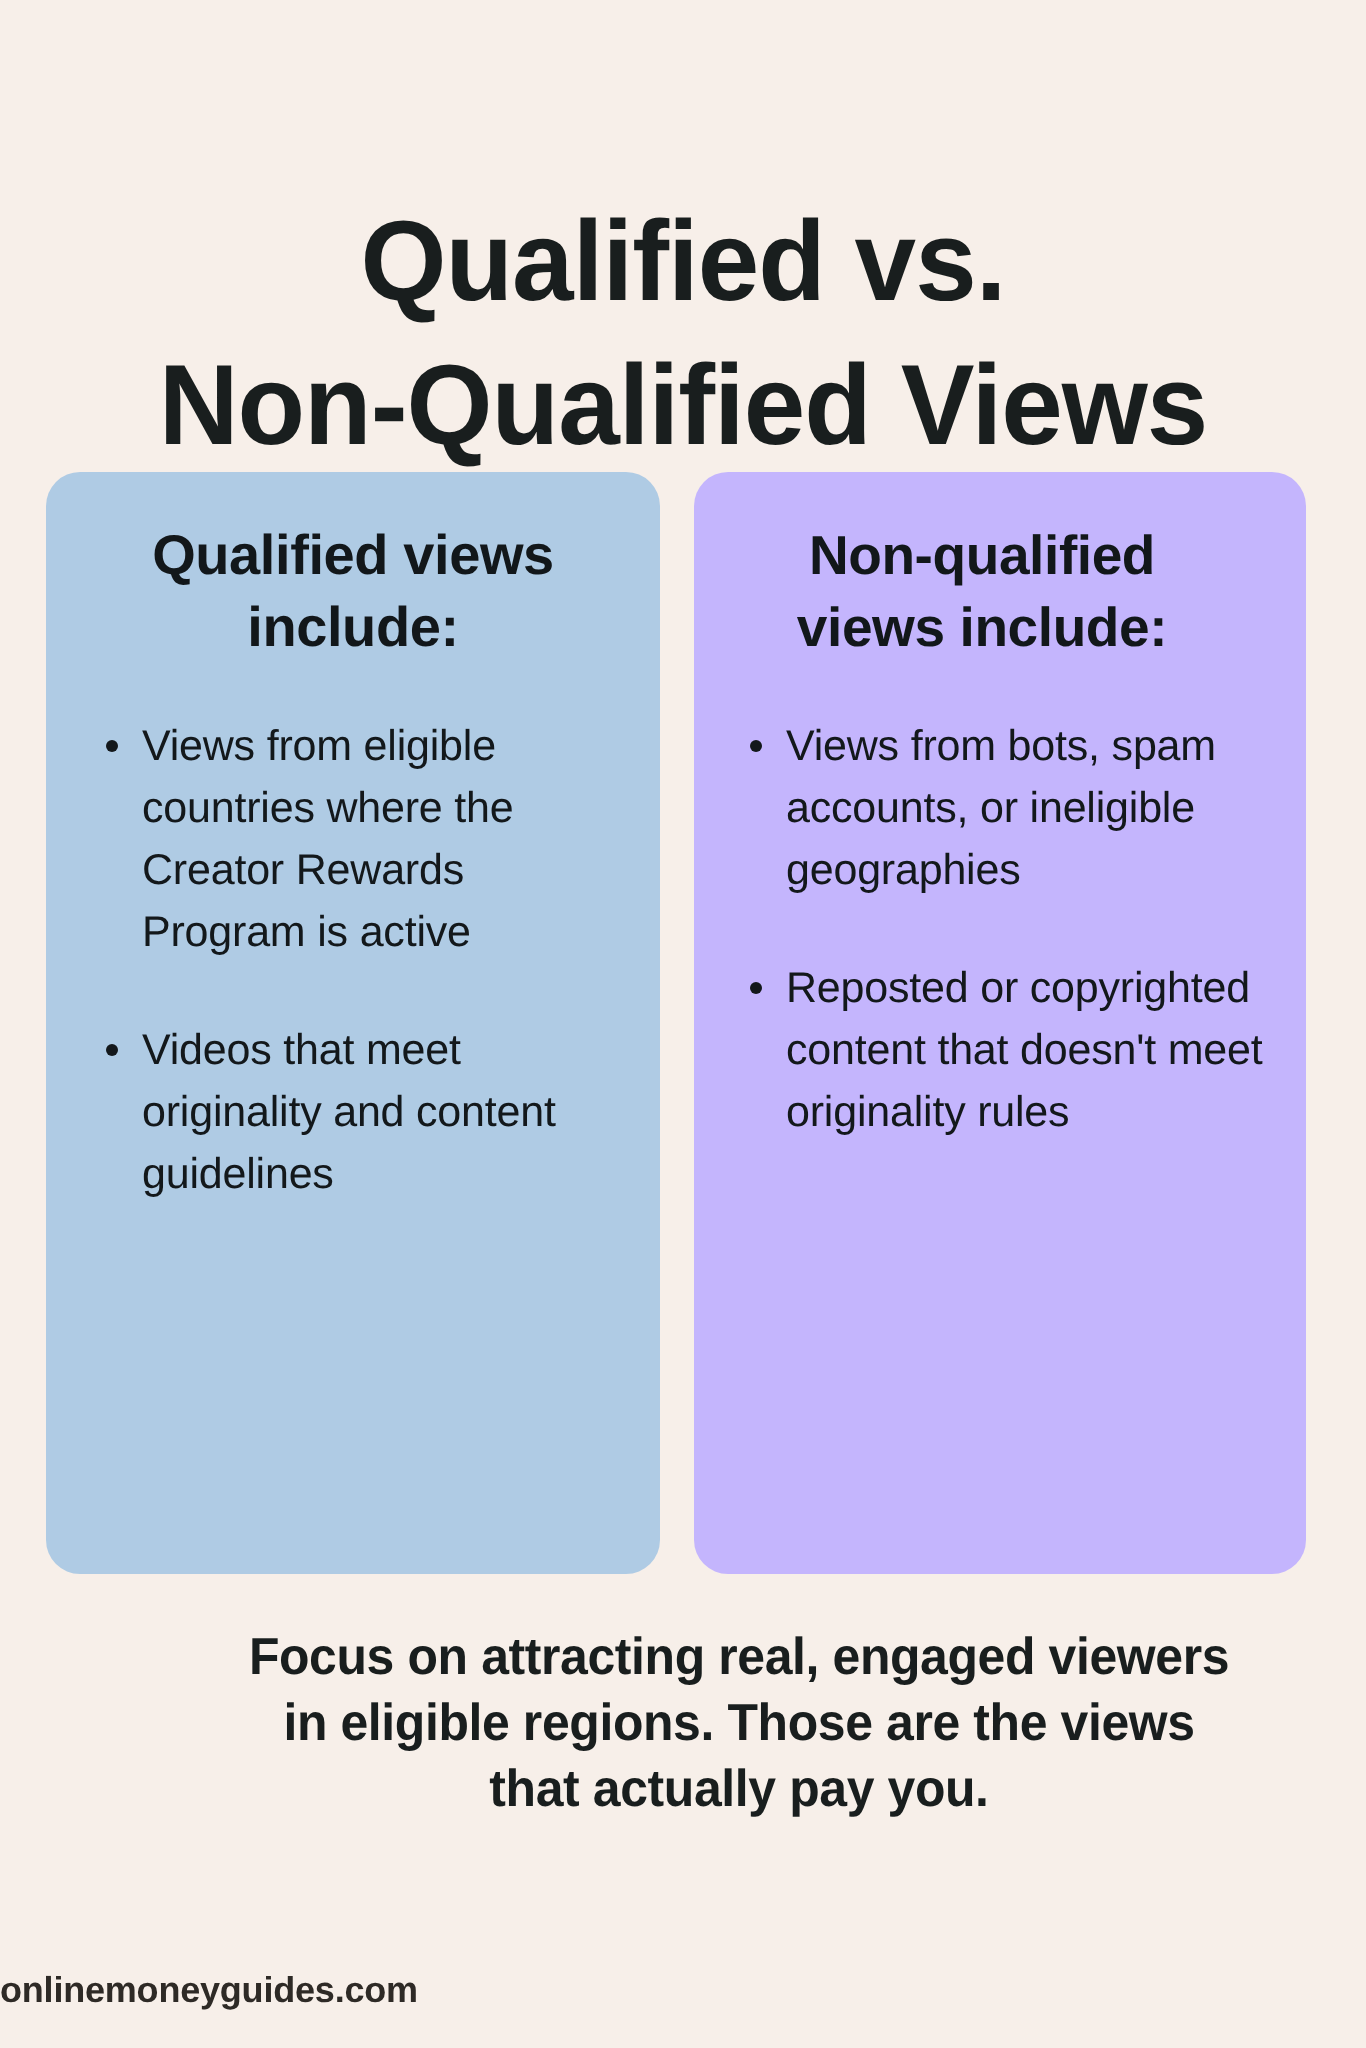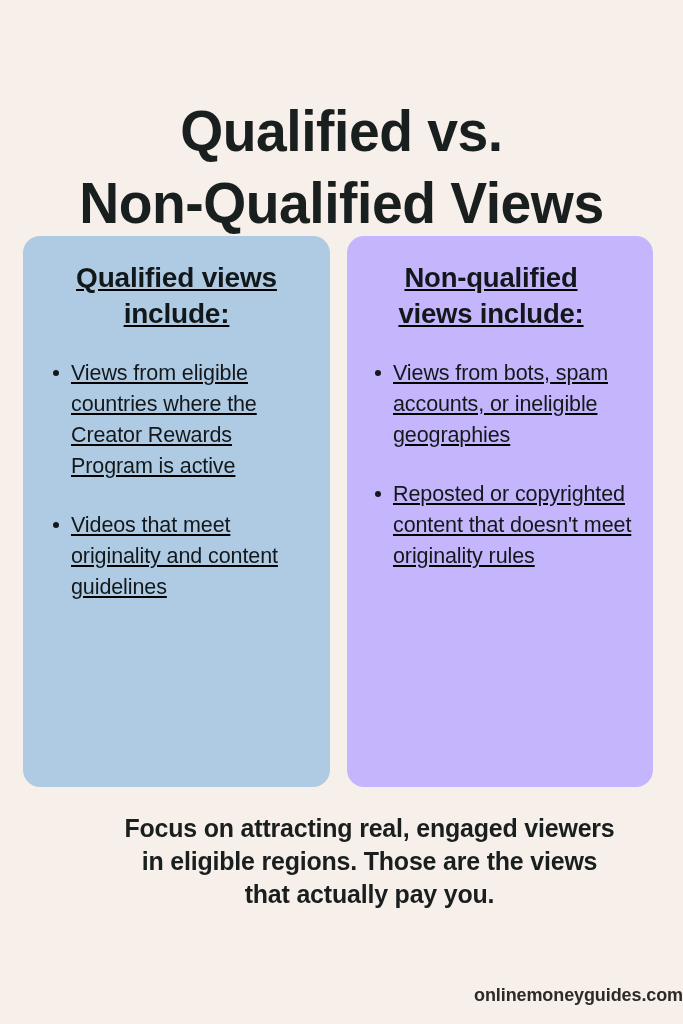--- a/index.html
+++ b/index.html
@@ -54,21 +54,20 @@
     display: flex;
     justify-content: space-between;
   }
   .card {
     width: 307px;
     height: 551px;
     border-radius: 17px;
     box-sizing: border-box;
     padding: 24px 16px 18px 16px;
     overflow: hidden;
-    text-decoration: underline;
   }
   .card-qualified {
     background: #afcbe4;
   }
   .card-nonqualified {
     width: 306px;
     background: #c4b5fd;
   }
   .card-header {
     font-family: "Liberation Sans", sans-serif;
@@ -140,21 +139,21 @@
     transform-origin: center center;
     white-space: nowrap;
   }
 
   
   .site-url {
     position: absolute;
     left: 0;
     top: 984px;
     width: 683px;
-    text-align: right;
+    text-align: left;
     font-family: "Liberation Sans Narrow", "Liberation Sans", sans-serif;
     font-weight: 700;
     font-size: 18px;
     line-height: 22px;
     color: #2e2a26;
     letter-spacing: -0.1px;
   }
 </style>
 </head>
 <body>

